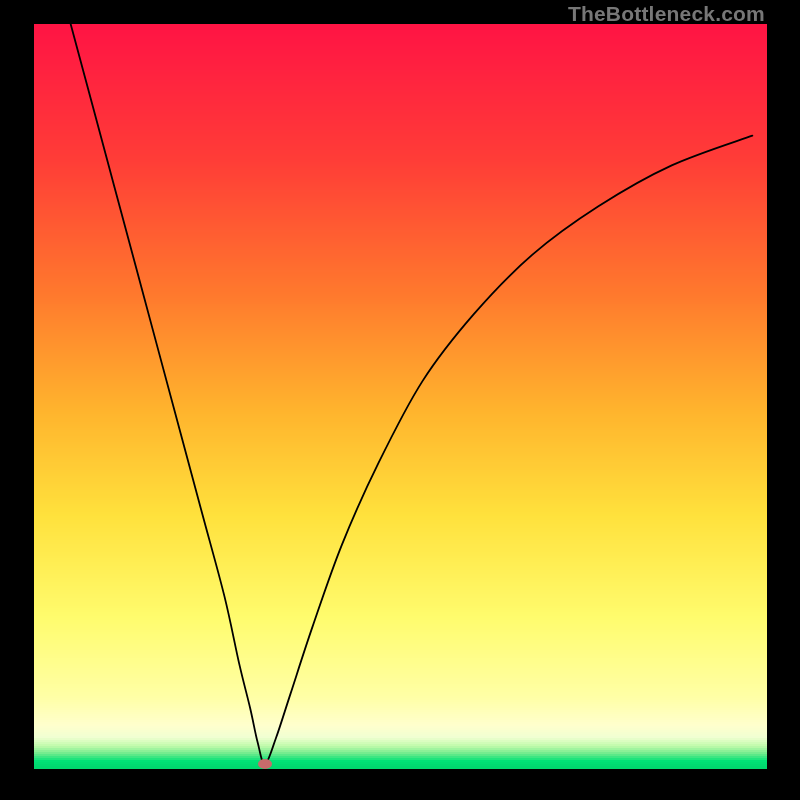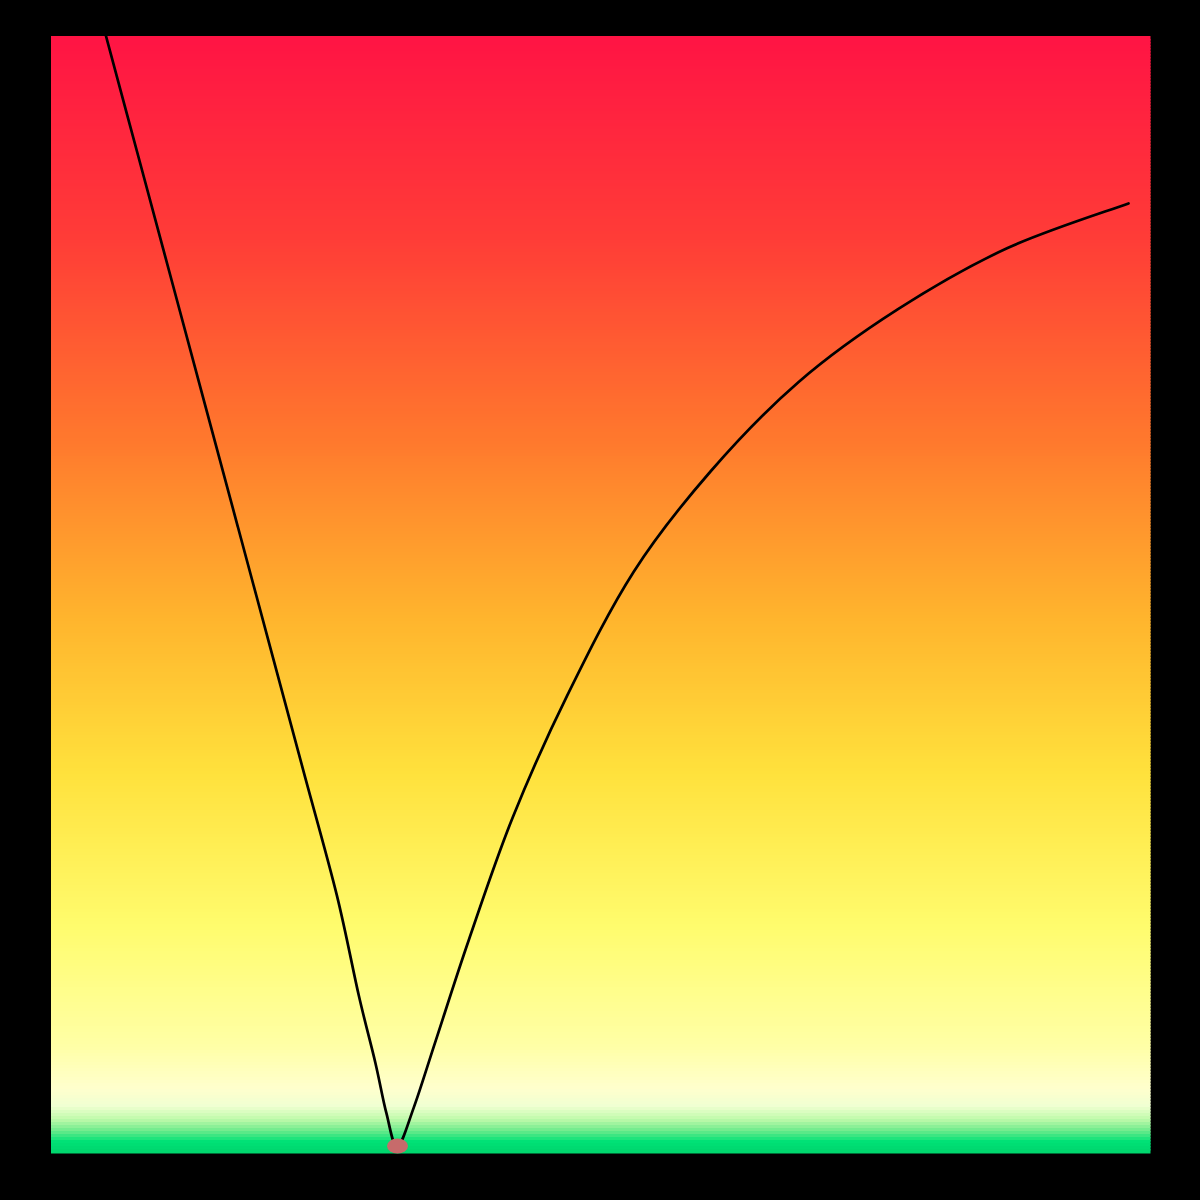--- a/index.html
+++ b/index.html
@@ -436,13 +436,14 @@
       <div class="grad-row" style="top:740.000px;height:2.600px;background:rgb(0,218,113)"></div>
       <div class="grad-row" style="top:742.000px;height:2.600px;background:rgb(0,215,110)"></div>
     </div>
 
   <svg class="curve-svg" id="curve-svg" viewBox="0 0 733 744" preserveAspectRatio="none">
     <path id="curve-path" fill="none" stroke="#000000" stroke-width="1.8" stroke-linecap="round" stroke-linejoin="round" d="M 36.65 0.00 C 40.31 13.64, 51.31 54.56, 58.64 81.84 C 65.97 109.12, 73.30 136.40, 80.63 163.68 C 87.96 190.96, 95.29 218.24, 102.62 245.52 C 109.95 272.80, 117.28 300.08, 124.61 327.36 C 131.94 354.64, 139.27 381.92, 146.60 409.20 C 153.93 436.48, 161.26 463.76, 168.59 491.04 C 175.92 518.32, 184.47 548.08, 190.58 572.88 C 196.69 597.68, 200.96 621.24, 205.24 639.84 C 209.52 658.44, 213.18 671.46, 216.23 684.48 C 219.29 697.50, 221.12 708.66, 223.56 717.96 C 226.01 727.26, 227.84 740.90, 230.90 740.28 C 233.95 739.66, 237.61 726.02, 241.89 714.24 C 246.17 702.46, 250.44 688.20, 256.55 669.60 C 262.66 651.00, 269.99 627.44, 278.54 602.64 C 287.09 577.84, 296.87 548.08, 307.86 520.80 C 318.86 493.52, 331.07 466.24, 344.51 438.96 C 357.95 411.68, 372.61 381.92, 388.49 357.12 C 404.37 332.32, 421.48 311.24, 439.80 290.16 C 458.13 269.08, 477.67 248.62, 498.44 230.64 C 519.21 212.66, 541.20 197.16, 564.41 182.28 C 587.62 167.40, 612.06 153.14, 637.71 141.36 C 663.37 129.58, 704.90 116.56, 718.34 111.60"></path>
   </svg>
 
   <div id="min-marker" class="min-marker" style="left: 264.895px; top: 764.28px; background: rgb(199, 107, 107);"></div>
 
+  <div class="watermark">TheBottleneck.com</div>
 </div>
 
 </body></html>

